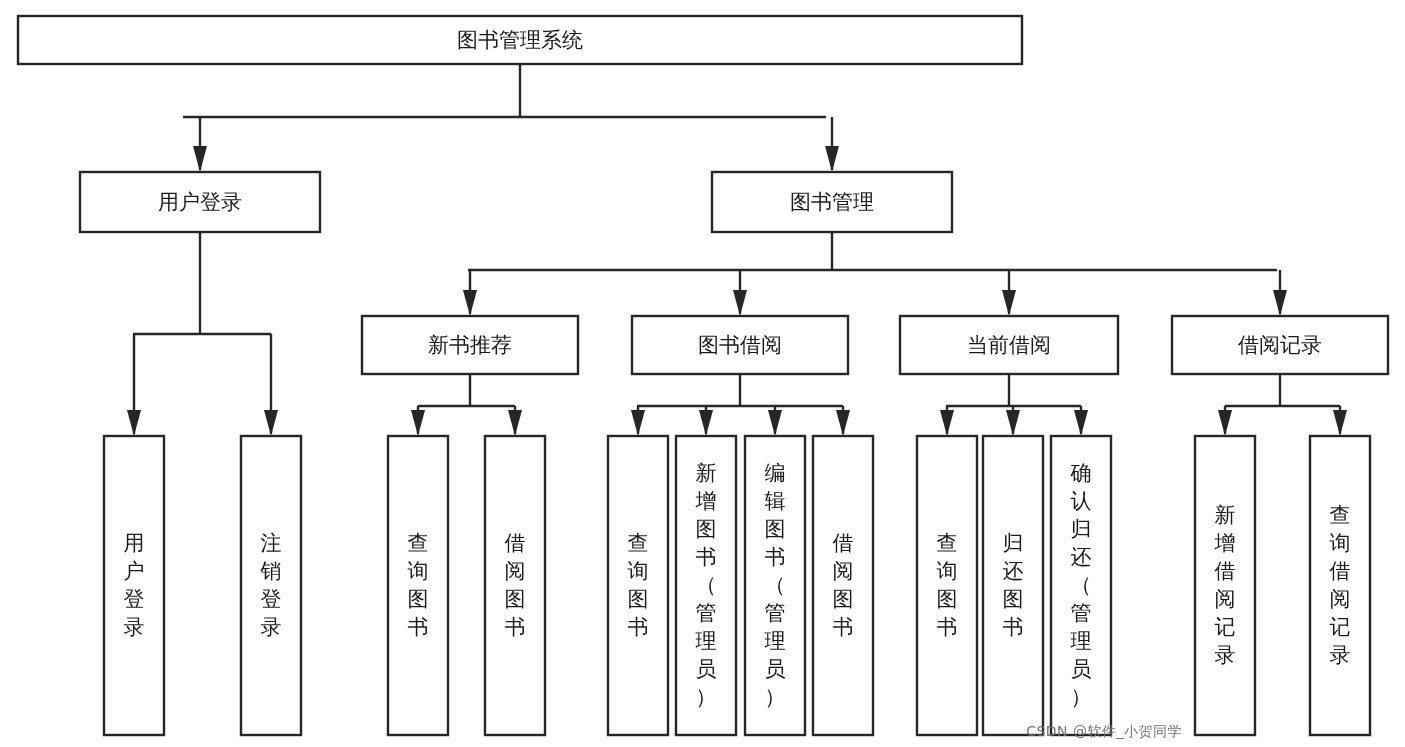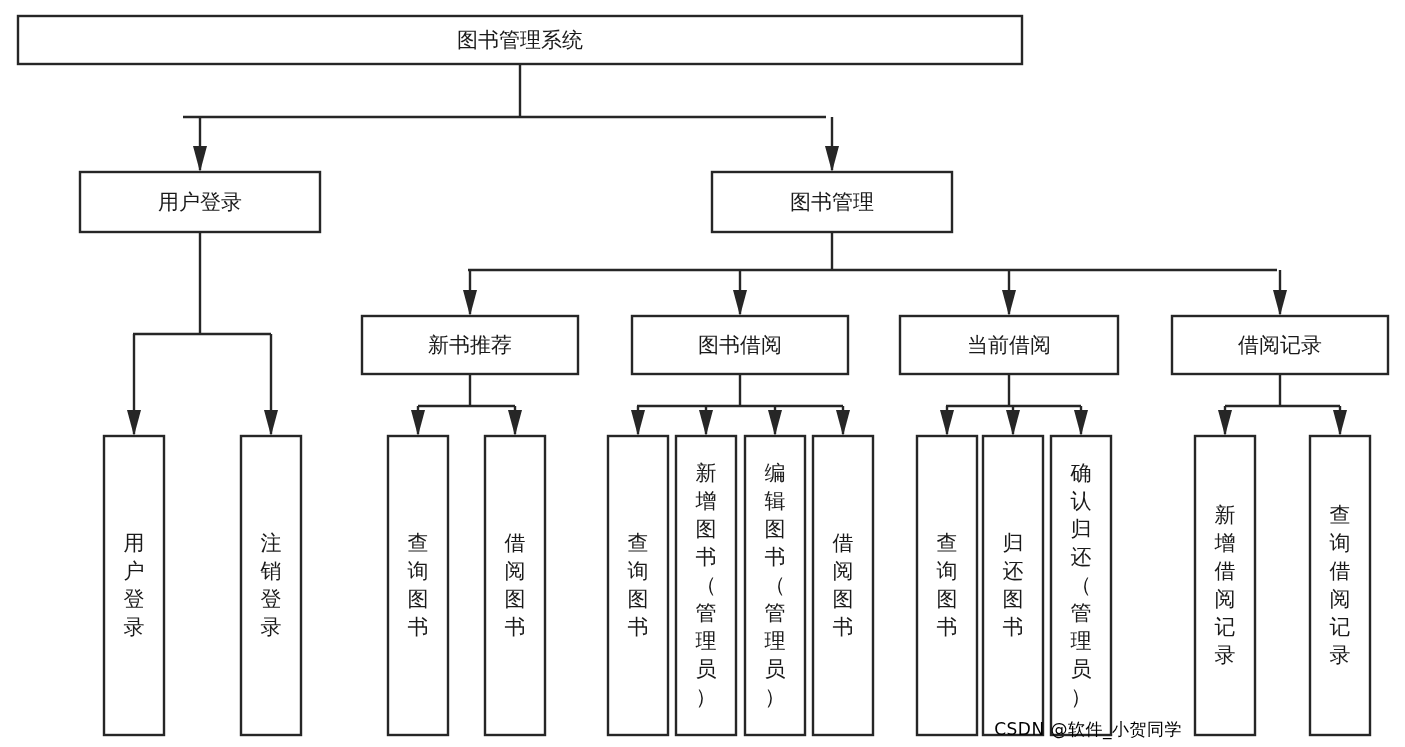--- a/index.html
+++ b/index.html
@@ -54,22 +54,22 @@
     font-family: "DejaVu Sans", "Liberation Sans", sans-serif;
     fill: #1a1a1a;
     font-size: 21px;
     text-anchor: middle;
   }
   .watermark-text {
     position: absolute;
     right: 8px;
     bottom: 6px;
     font-family: "DejaVu Sans", "Liberation Sans", sans-serif;
-    font-size: 17px;
-    color: #000000;
+    font-size: 14px;
+    color: #737373;
     letter-spacing: 0.5px;
     white-space: nowrap;
     pointer-events: none;
   }
 </style>
 </head>
 <body>
 
 <div id="diagram-root">
   <svg class="diagram-canvas" id="diagram-svg" viewBox="0 0 1405 747" xmlns="http://www.w3.org/2000/svg">

